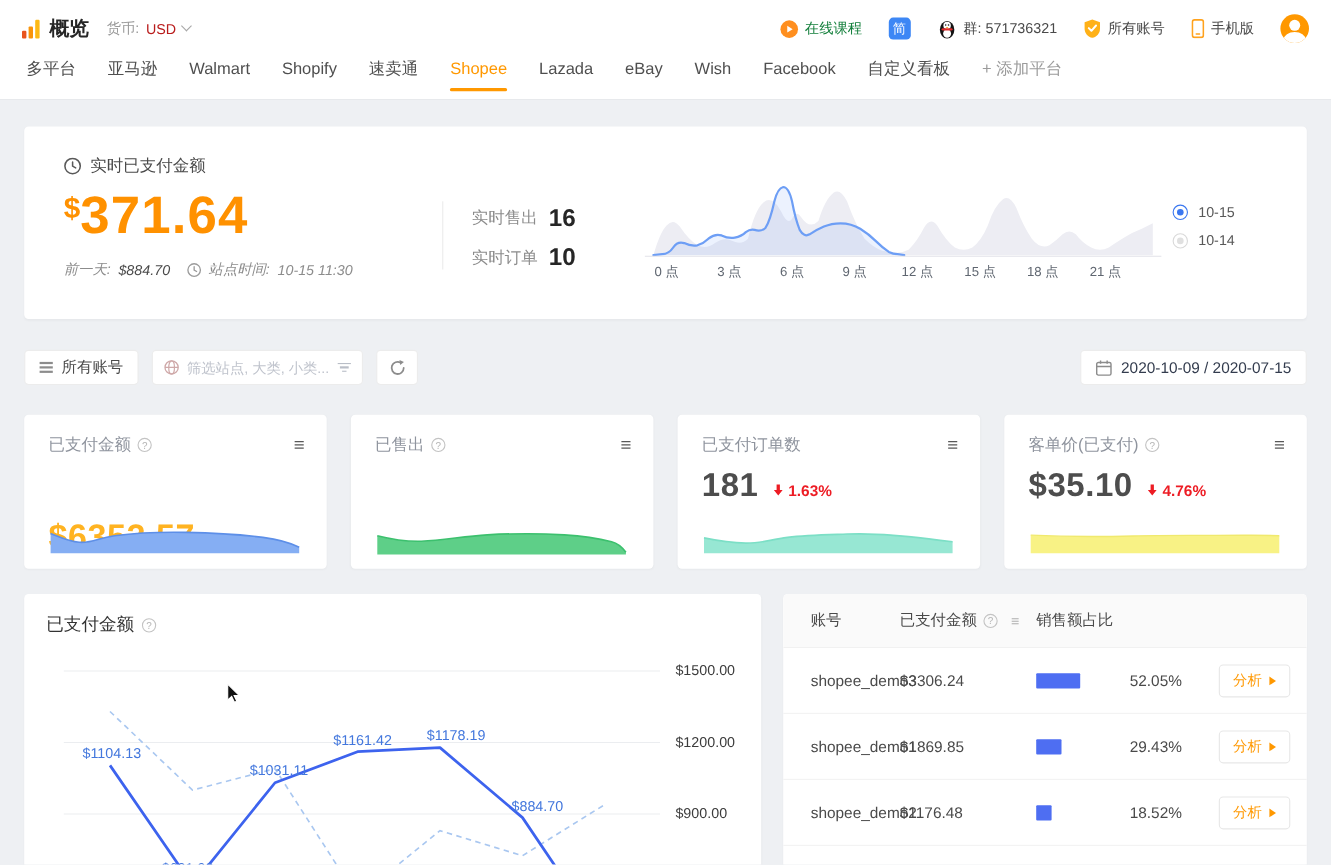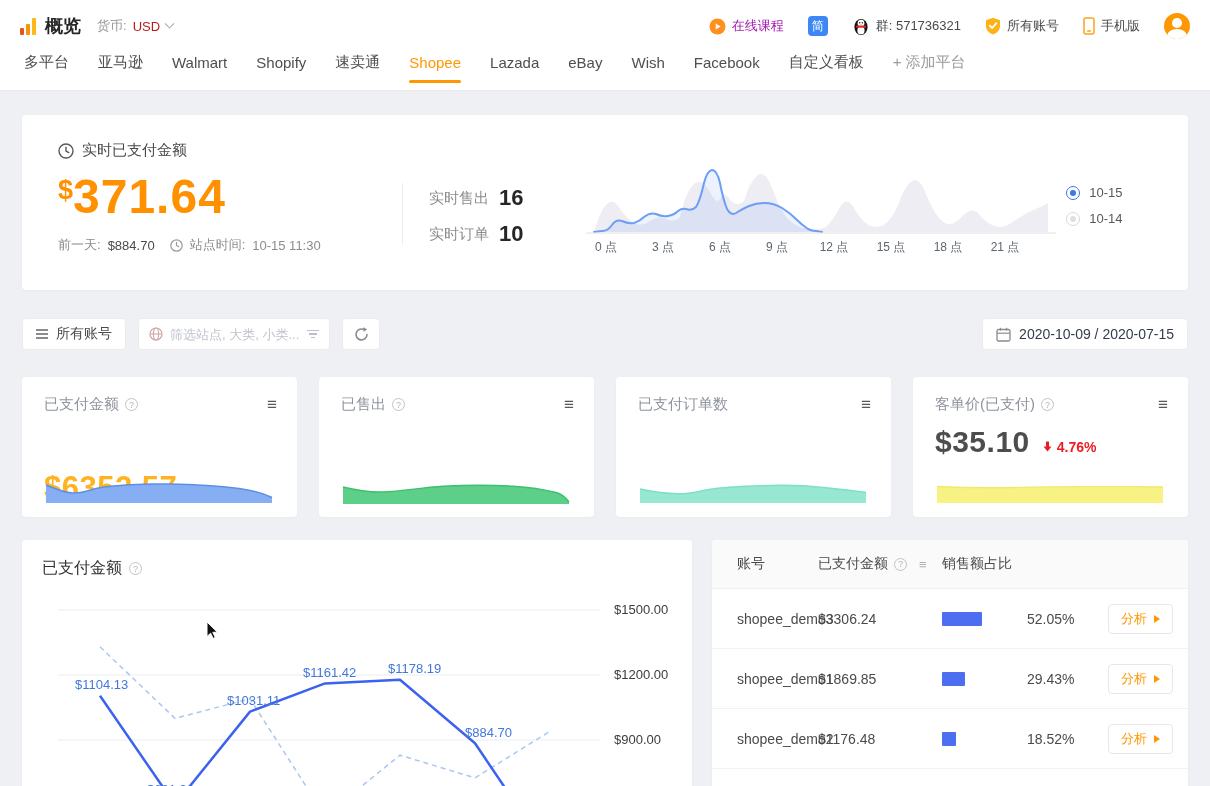--- a/index.html
+++ b/index.html
@@ -14,42 +14,42 @@
   .logo-bars .b1 { height:7px;  background:#e8541e; }
   .logo-bars .b2 { height:11px; background:#f9940a; }
   .logo-bars .b3 { height:17px; background:#fdb915; }
   .app-title { font-size:18px; font-weight:bold; color:#262626; margin-right:16px; }
   .currency { display:flex; align-items:center; gap:6px; font-size:13px; }
   .currency .lab { color:#9a9a9a; }
   .currency .val { color:#b91c1c; }
   .chev { width:7px; height:7px; border-right:1.5px solid #a6a6a6; border-bottom:1.5px solid #a6a6a6; transform:rotate(45deg) translate(-2px,-2px); }
   .topbar-right { margin-left:auto; display:flex; align-items:center; gap:24px; font-size:13px; }
   .tb-item { display:flex; align-items:center; gap:6px; cursor:pointer; }
-  .tb-item.course { color:#a21caf; }
+  .tb-item.course { color:#15803d; }
   .lang-badge { width:20px; height:20px; background:#3d87f5; color:#fff; border-radius:4px; font-size:12px; display:flex; align-items:center; justify-content:center; }
   .avatar { width:26px; height:26px; border-radius:50%; background:var(--accent-orange); position:relative; overflow:hidden; }
   .avatar::before { content:""; position:absolute; left:8px; top:5px; width:10px; height:10px; background:#fff; border-radius:50%; }
   .avatar::after { content:""; position:absolute; left:3px; top:16px; width:20px; height:14px; background:#fff; border-radius:50%; }
 
   
   .platform-nav { display:flex; align-items:center; gap:29px; padding:0 24px; height:44px; font-size:15px; color:#4f4f4f; }
   .ptab { position:relative; cursor:pointer; white-space:nowrap; }
   .ptab.active { color:var(--accent-orange); }
   .ptab.active::after { content:""; position:absolute; left:0; right:0; bottom:-12px; height:3px; border-radius:2px; background:var(--accent-orange); }
   .ptab.add { color:#9b9b9b; }
 
   
   .card { background:#fff; border-radius:4px; box-shadow:0 1px 2px rgba(0,0,0,0.03); }
   .realtime { position:absolute; left:22px; top:115px; width:1166px; height:175px; display:flex; padding:18px 24px 0 36px; }
   .rt-left { width:352px; padding-top:8px; }
   .rt-title { display:flex; align-items:center; gap:8px; font-size:15px; color:#4a4a4a; }
   .rt-value { margin-top:13px; color:var(--value-orange); font-weight:bold; line-height:1; }
   .rt-value .cur { font-size:27px; vertical-align:14px; }
   .rt-value .num { font-size:48px; letter-spacing:1px; }
-  .rt-meta { margin-top:15px; display:flex; align-items:center; gap:7px; font-size:13px; color:#8c8c8c; }
+  .rt-meta { margin-top:15px; display:flex; align-items:center; gap:7px; font-size:13px; color:#8c8c8c;font-style:italic; }
   .rt-meta .dark { color:#4a4a4a; }
   .rt-divider { width:1px; height:62px; background:#ececec; margin-top:50px; }
   .rt-stats { width:118px; margin-left:26px; padding-top:52px; display:flex; flex-direction:column; gap:10px; }
   .rt-stat { display:flex; align-items:center; gap:10px; }
   .rt-stat .lab { font-size:15px; color:#8c8c8c; }
   .rt-stat .val { font-size:22px; font-weight:bold; color:#262626; }
   .rt-chart { margin-left:42px; width:470px; padding-top:28px; }
   .rt-legend { width:100px; margin-left:10px; padding-top:52px; display:flex; flex-direction:column; gap:11px; }
   .radio-row { display:flex; align-items:center; gap:9px; font-size:13px; color:#595959; cursor:pointer; }
   .radio { width:14px; height:14px; border-radius:50%; border:1px solid #d9d9d9; position:relative; background:#fff; }
@@ -311,20 +311,29 @@
     <svg class="mc-spark" viewBox="0 0 230 30" preserveAspectRatio="none">
       <path fill="var(--spark-green-fill)" d="M2,10 C12,12.5 25,15.5 42,15 C62,14.3 80,10.5 102,9.2 C128,7.8 152,8 172,9.2 C192,10.5 205,13 215,15.5 C221,17 225,21 228,25 L228,27 L2,27 Z"></path>
       <path fill="none" stroke="var(--spark-green-stroke)" stroke-width="1.5" d="M2,10 C12,12.5 25,15.5 42,15 C62,14.3 80,10.5 102,9.2 C128,7.8 152,8 172,9.2 C192,10.5 205,13 215,15.5 C221,17 225,21 228,25"></path>
     </svg>
   </div>
 
   <div class="card metric-card">
     <div class="mc-head">
       <span>已支付订单数</span>
       <span class="mc-menu">≡</span>
+    </div>
+    <div class="mc-value-row">
+      <span class="mc-value">181</span>
+      <span class="mc-delta down">
+        <svg width="11" height="11" viewBox="0 0 11 11">
+            <path d="M5.5,10.5 L1.5,5.5 H4 V0.5 H7 V5.5 H9.5 Z" fill="var(--red)"></path>
+          </svg>
+        <span>1.63%</span>
+      </span>
     </div>
     <svg class="mc-spark" viewBox="0 0 230 30" preserveAspectRatio="none">
       <path fill="var(--spark-teal-fill)" d="M2,12 C14,14.5 24,16.5 40,16.8 C54,17 62,13.5 78,11.5 C95,9.5 112,9.2 132,8.5 C152,7.9 170,8.8 188,10.8 C202,12.3 216,14 228,15.5 L228,26 L2,26 Z"></path>
       <path fill="none" stroke="var(--spark-teal-stroke)" stroke-width="1.5" d="M2,12 C14,14.5 24,16.5 40,16.8 C54,17 62,13.5 78,11.5 C95,9.5 112,9.2 132,8.5 C152,7.9 170,8.8 188,10.8 C202,12.3 216,14 228,15.5"></path>
     </svg>
   </div>
 
   <div class="card metric-card">
     <div class="mc-head">
       <span>客单价(已支付)</span>

